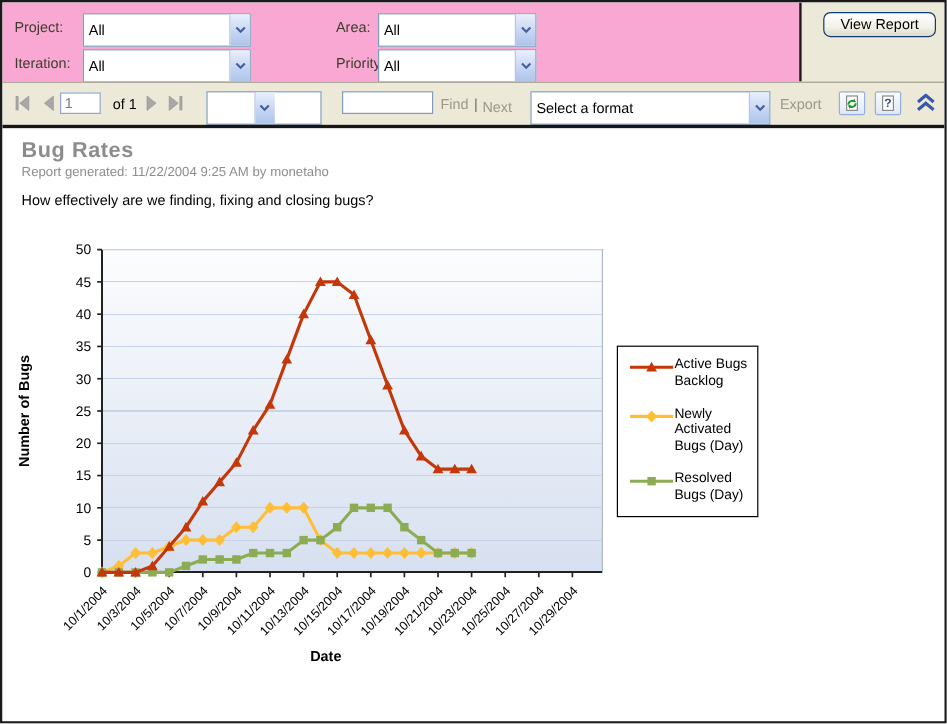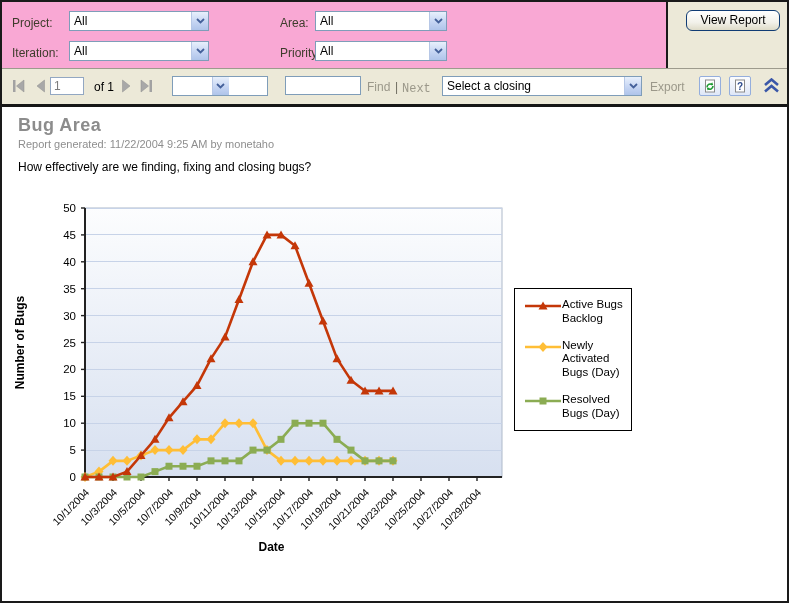--- a/index.html
+++ b/index.html
@@ -7,21 +7,21 @@
   body { font-family:"Liberation Sans", sans-serif; }
   .page {
     position:relative; width:789px; height:603px;
     border:2px solid #1a1a1a; background:#fff; overflow:hidden;
   }
   
   .filter-bar { position:absolute; left:0; top:0; width:664px; height:66px; background:#f9a8d4; }
   .view-panel { position:absolute; left:664px; top:0; right:0; height:66px; background:#ECE9D8; border-left:2px solid #1a1a1a; }
   .flabel { position:absolute; font-size:12px; color:#3e3c2c; }
   .xp-select {
-    position:absolute; height:20px; background:#fff; border:1px solid #7F9DB9;
+    position:absolute; height:28px; background:#fff; border:1px solid #7F9DB9;
     display:flex; align-items:center; font-size:12px; color:#000; cursor:default;
   }
   .xp-select .sel-text { flex:1; padding-left:4px; white-space:nowrap; overflow:hidden; }
   .xp-select .sel-btn {
     width:17px; height:100%; display:flex; align-items:center; justify-content:center;
     background:linear-gradient(#E8F0FC,#C3D3F2 60%,#AFC4ea); border-left:1px solid #B6C7E6;
   }
   .xp-btn {
     position:absolute; height:21px; font-size:12px; color:#000; text-align:center;
     background:linear-gradient(#ffffff,#f2f1ea 60%,#dedbc8); border:1px solid #103C74;
@@ -137,23 +137,23 @@
       <span class="sel-text">100%</span>
       <span class="sel-btn">
         <svg width="9" height="6">
             <polyline points="1,1 4.5,4.5 8,1" fill="none" stroke="#44609A" stroke-width="1.8"></polyline>
           </svg>
       </span>
     </div>
     <input class="find-input" style="left: 283px; top: 7px;" value="">
     <span class="tb-text dim" style="left:365px;top:11px;">Find</span>
     <span class="tb-text" style="left:393px;top:11px;color:#6e6c60;">|</span>
-    <span class="tb-text dim" style="left:400px;top:13px;font-family:Liberation Mono, monospace;">Next</span>
+    <span class="tb-text dim" style="left:400px;top:13px;">Next</span>
     <div class="xp-select" style="left:440px;top:7px;width:200px;">
-      <span class="sel-text">Select a closing</span>
+      <span class="sel-text">Select a format</span>
       <span class="sel-btn">
         <svg width="9" height="6">
             <polyline points="1,1 4.5,4.5 8,1" fill="none" stroke="#44609A" stroke-width="1.8"></polyline>
           </svg>
       </span>
     </div>
     <span class="tb-text dim" style="left:648px;top:11px;">Export</span>
     <span class="icon-btn" style="left:697px;top:7px;">
       <svg width="14" height="15">
         <rect x="2.5" y="1" width="9" height="12" fill="#fff" stroke="#8a8a8a"></rect>
@@ -173,21 +173,21 @@
       <svg width="17" height="15">
         <polyline points="2,7 8.5,1.5 15,7" fill="none" stroke="#3A57A8" stroke-width="2.6"></polyline>
         <polyline points="2,13.5 8.5,8 15,13.5" fill="none" stroke="#3A57A8" stroke-width="2.6"></polyline>
       </svg>
     </span>
   </div>
 
   <div class="divider"></div>
 
   <div class="report">
-    <div class="rpt-title">Bug Area</div>
+    <div class="rpt-title">Bug Rates</div>
     <div class="rpt-gen">Report generated: 11/22/2004 9:25 AM by monetaho</div>
     <div class="rpt-q">How effectively are we finding, fixing and closing bugs?</div>
 
     <div class="chart-wrap">
       <svg id="chart-svg" width="505" height="378">
         <defs>
           <linearGradient id="plotgrad" x1="0" y1="0" x2="0" y2="1">
             <stop offset="0" stop-color="#FCFDFE"></stop>
             <stop offset="1" stop-color="#D7E0F0"></stop>
           </linearGradient>

